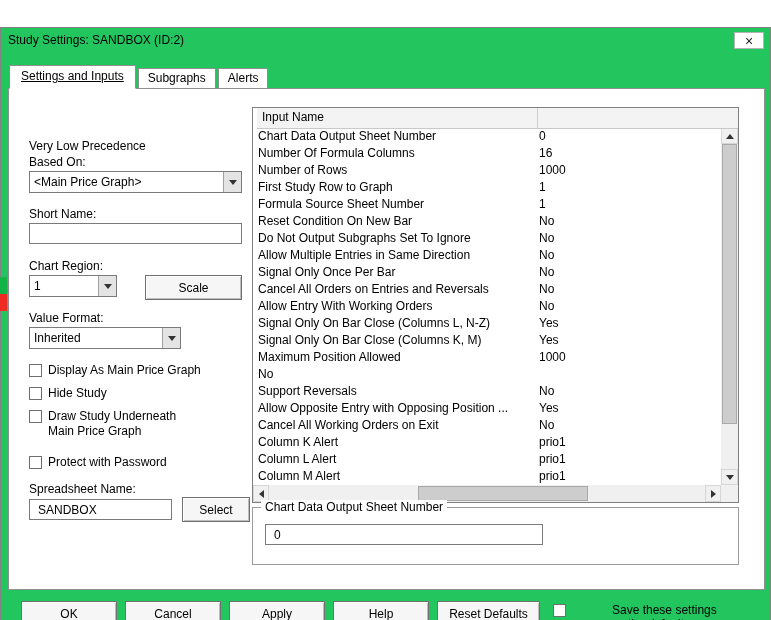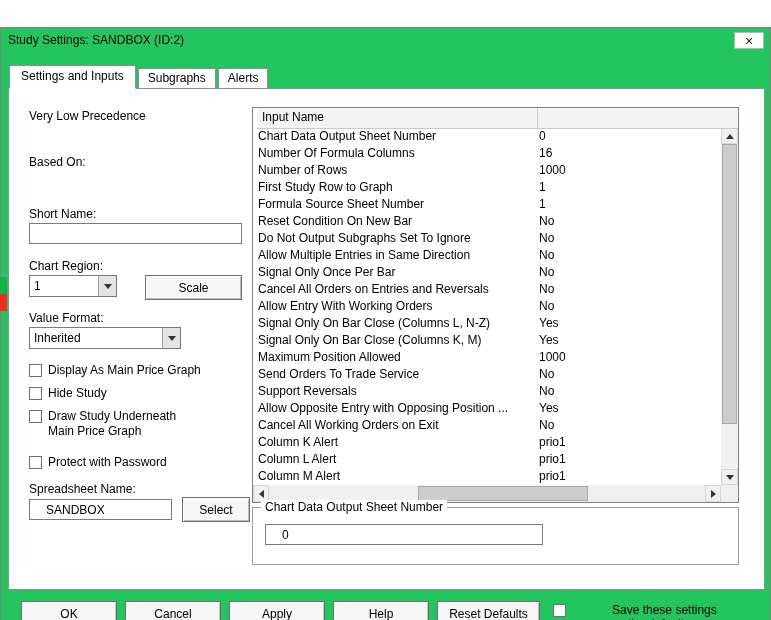--- a/index.html
+++ b/index.html
@@ -8,34 +8,34 @@
   .dialog{position:absolute;left:0;top:0;width:771px;height:620px;box-sizing:border-box;
           border:1px solid #828282;background:#22c55e;margin-top:27px;}
   .titlebar{position:absolute;top:0;left:0;right:0;height:26px;}
   .title{position:absolute;left:7px;top:5px;white-space:nowrap;}
   .close-btn{position:absolute;right:6px;top:4px;width:30px;height:17px;box-sizing:border-box;
              border:1px solid #b4b4b4;background:#fff;display:flex;align-items:center;justify-content:center;
              font-size:14px;line-height:1;color:#222;cursor:pointer;}
   .tabs{position:absolute;top:37px;left:8px;height:24px;display:flex;align-items:flex-end;z-index:3;}
   .tab{box-sizing:border-box;height:21px;line-height:19px;padding:0 9px;background:#fff;
        border:1px solid #8f8f8f;margin-right:2px;cursor:pointer;white-space:nowrap;}
-  .tab.active{height:24px;line-height:21px;border-bottom:1px solid #fff;padding:0 11px;}
+  .tab.active{height:24px;line-height:21px;border-bottom:1px solid #fff;padding:0 11px;text-decoration:underline;}
   .tabpage{position:absolute;top:60px;left:7px;width:757px;height:502px;box-sizing:border-box;
            border:1px solid #8f8f8f;background:#fff;z-index:1;}
   .lbl{position:absolute;white-space:nowrap;}
   .combo{position:absolute;box-sizing:border-box;height:22px;border:1px solid #7a7a7a;background:#fff;cursor:pointer;}
   .combo .val{position:absolute;left:4px;top:3px;right:19px;white-space:nowrap;overflow:hidden;}
   .combo .dbtn{position:absolute;right:0;top:0;bottom:0;width:17px;background:#e4e4e4;
                border-left:1px solid #a0a0a0;display:flex;align-items:center;justify-content:center;}
   .tri-down{width:0;height:0;border-left:4px solid transparent;border-right:4px solid transparent;border-top:5px solid #333;}
   .tri-up{width:0;height:0;border-left:4px solid transparent;border-right:4px solid transparent;border-bottom:5px solid #333;}
   .tri-left{width:0;height:0;border-top:4px solid transparent;border-bottom:4px solid transparent;border-right:5px solid #333;}
   .tri-right{width:0;height:0;border-top:4px solid transparent;border-bottom:4px solid transparent;border-left:5px solid #333;}
   input.textbox{position:absolute;box-sizing:border-box;height:21px;border:1px solid #7a7a7a;background:#fff;
-                padding:1px 16px;font:12px "Liberation Sans",sans-serif;outline:none;}
+                padding:1px 8px;font:12px "Liberation Sans",sans-serif;outline:none;}
   .btn{position:absolute;box-sizing:border-box;background:#f6f6f6;border:1px solid #6f6f6f;
        box-shadow:inset 1px 1px 0 #ffffff,inset -1px -1px 0 #bdbdbd;
        display:flex;align-items:center;justify-content:center;cursor:pointer;white-space:nowrap;}
   .checkrow{position:absolute;display:flex;cursor:pointer;}
   .cb{box-sizing:border-box;width:13px;height:13px;border:1px solid #6f6f6f;background:#fff;margin:1px 6px 0 0;flex:0 0 auto;}
   .table{position:absolute;left:243px;top:18px;width:487px;height:396px;box-sizing:border-box;
          border:1px solid #808080;background:#fff;}
   .thead{position:absolute;top:0;left:4px;right:0;height:20px;display:flex;background:#f3f3f3;
          border-bottom:1px solid #c9c9c9;z-index:2;}
   .th{box-sizing:border-box;padding:2px 0 0 5px;border-right:1px solid #cfcfcf;white-space:nowrap;overflow:hidden;}
@@ -73,23 +73,29 @@
   </div>
 
   <div class="tabs">
     <div class="tab active">Settings and Inputs</div>
     <div class="tab">Subgraphs</div>
     <div class="tab">Alerts</div>
   </div>
 
   <div class="tabpage">
 
-    <div class="lbl" style="left:20px;top:20px;">Very Low Precedence</div>
+    <div class="lbl" style="left:20px;top:50px;">Very Low Precedence</div>
 
     <div class="lbl" style="left:20px;top:66px;">Based On:</div>
+    <div class="combo" style="left:20px;top:82px;width:213px;">
+      <span class="val">&lt;Main Price Graph&gt;</span>
+      <span class="dbtn">
+          <span class="tri-down"></span>
+        </span>
+    </div>
 
     <div class="lbl" style="left:20px;top:118px;">Short Name:</div>
     <input class="textbox" style="left: 20px; top: 134px; width: 213px;" value="">
 
     <div class="lbl" style="left:20px;top:170px;">Chart Region:</div>
     <div class="combo" style="left:20px;top:186px;width:88px;">
       <span class="val">1</span>
       <span class="dbtn">
           <span class="tri-down"></span>
         </span>
@@ -180,21 +186,20 @@
           </div>
           <div class="trow">
             <div class="tcell name">Signal Only On Bar Close (Columns K, M)</div>
             <div class="tcell value">Yes</div>
           </div>
           <div class="trow">
             <div class="tcell name">Maximum Position Allowed</div>
             <div class="tcell value">1000</div>
           </div>
           <div class="trow">
-            <div class="tcell name">Send Orders To Trade Service</div>
             <div class="tcell value">No</div>
           </div>
           <div class="trow">
             <div class="tcell name">Support Reversals</div>
             <div class="tcell value">No</div>
           </div>
           <div class="trow">
             <div class="tcell name">Allow Opposite Entry with Opposing Position ...</div>
             <div class="tcell value">Yes</div>
           </div>

